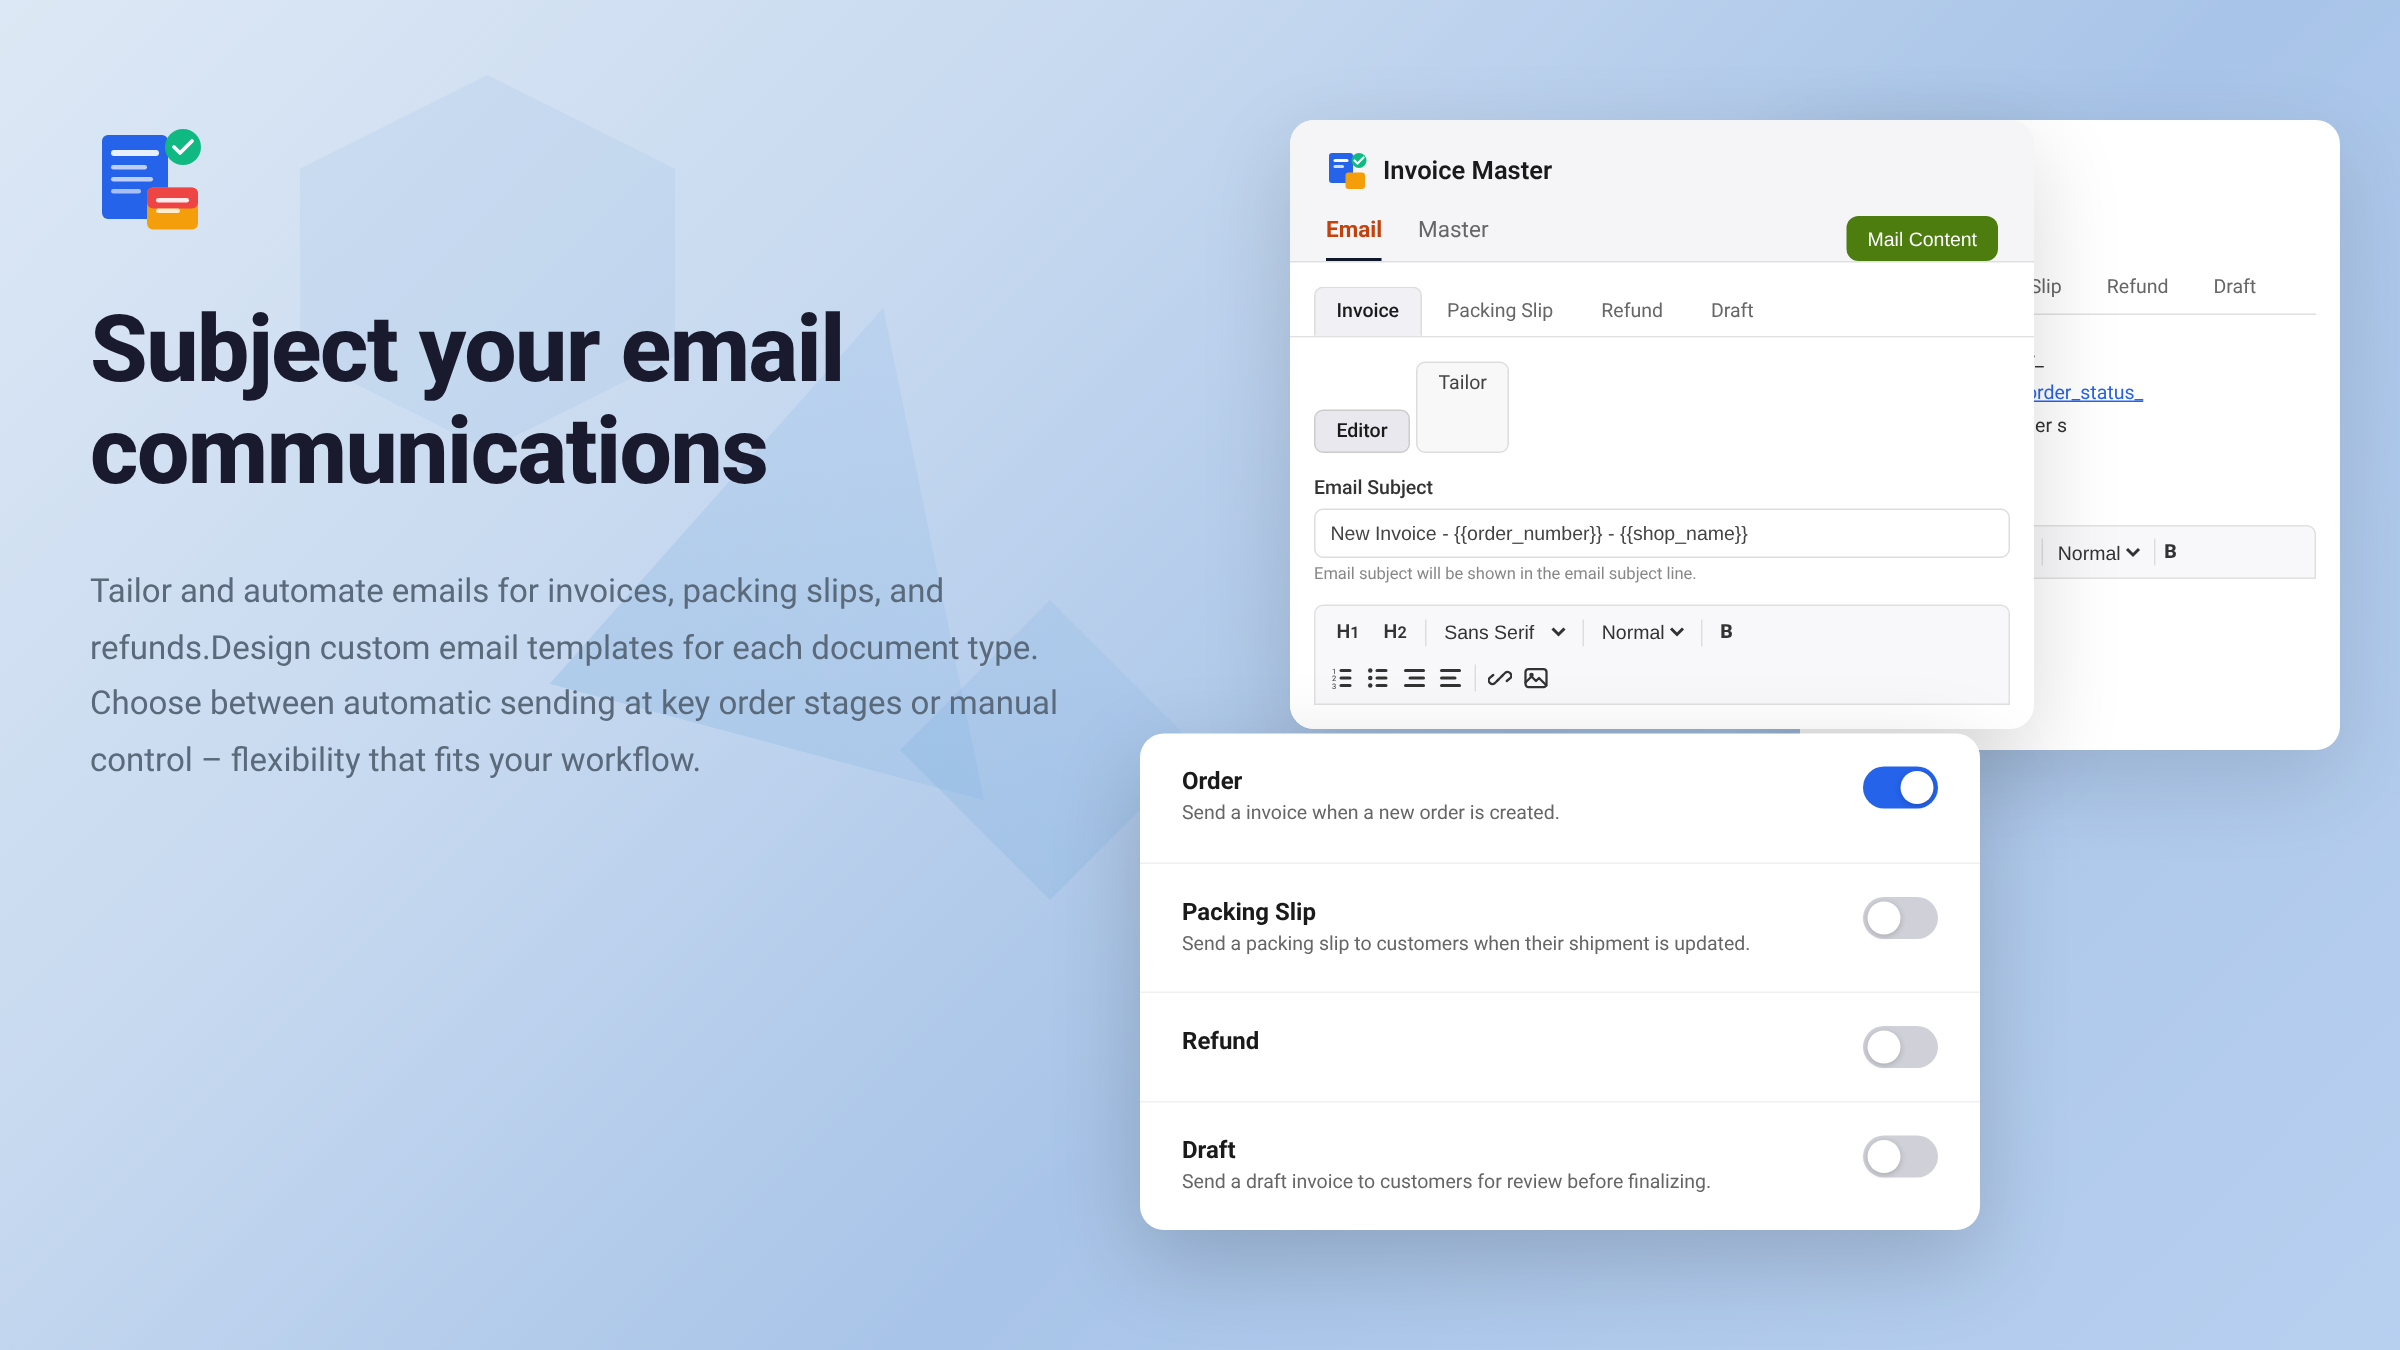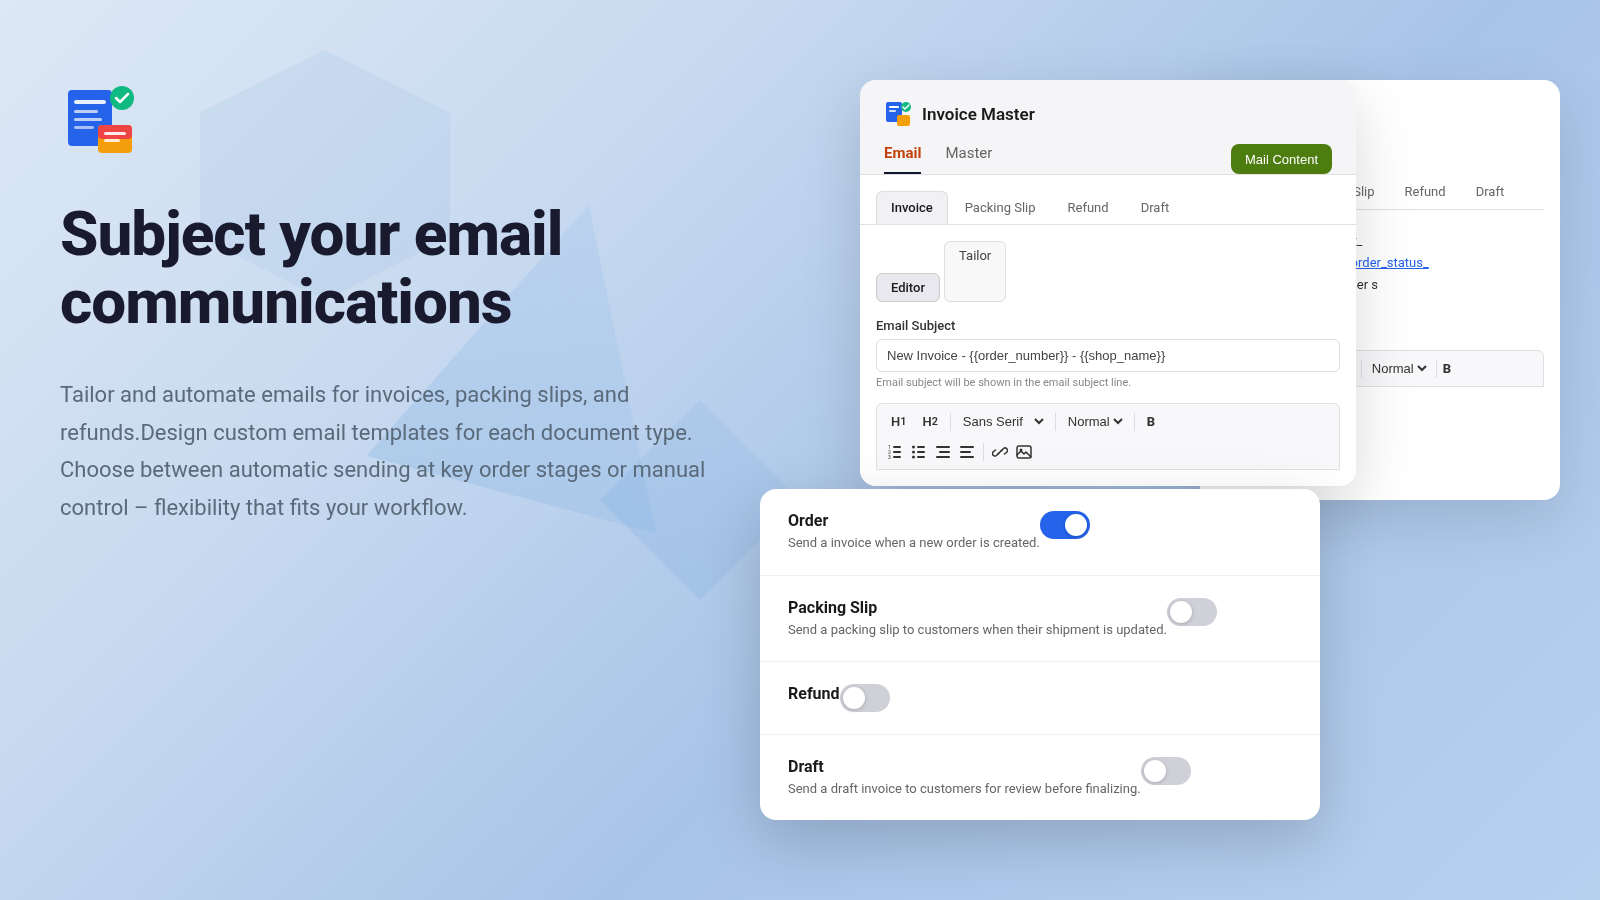--- a/index.html
+++ b/index.html
@@ -338,21 +338,21 @@
       border-radius: 16px;
       box-shadow: 0 20px 60px rgba(0,0,0,0.18);
       padding: 0;
       z-index: 5;
       overflow: hidden;
     }
 
     .order-item {
       display: flex;
       align-items: flex-start;
-      justify-content: flex-start;
+      justify-content: space-between;
       padding: 22px 28px;
       border-bottom: 1px solid #f0f0f0;
     }
 
     .order-item:last-child {
       border-bottom: none;
     }
 
     .order-item-text {}
     .order-item-name {

